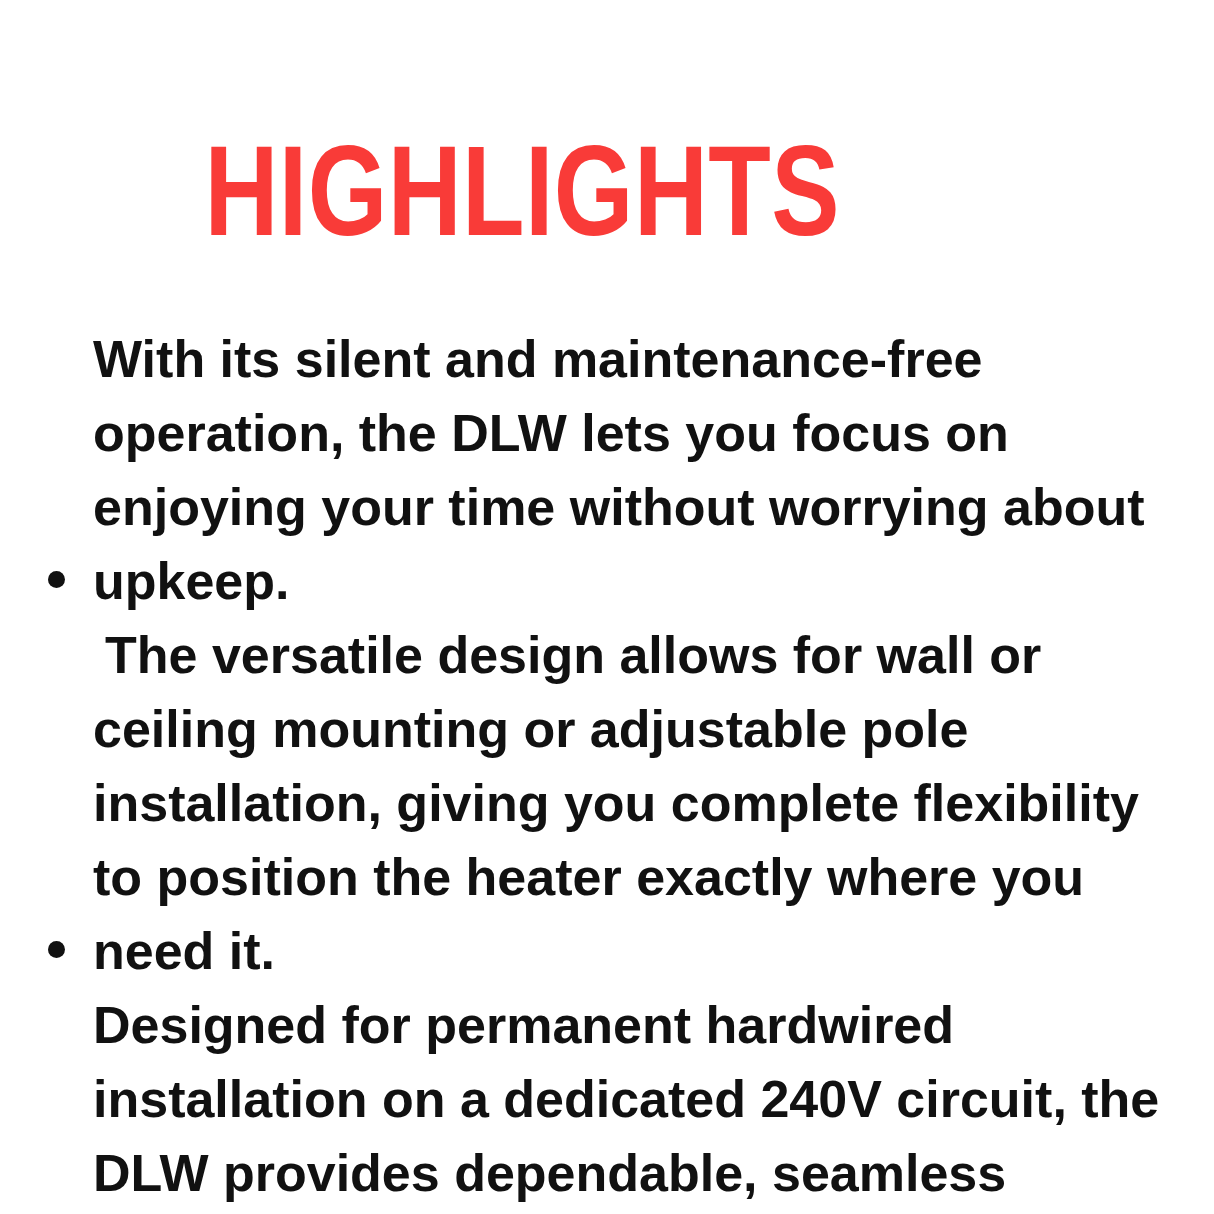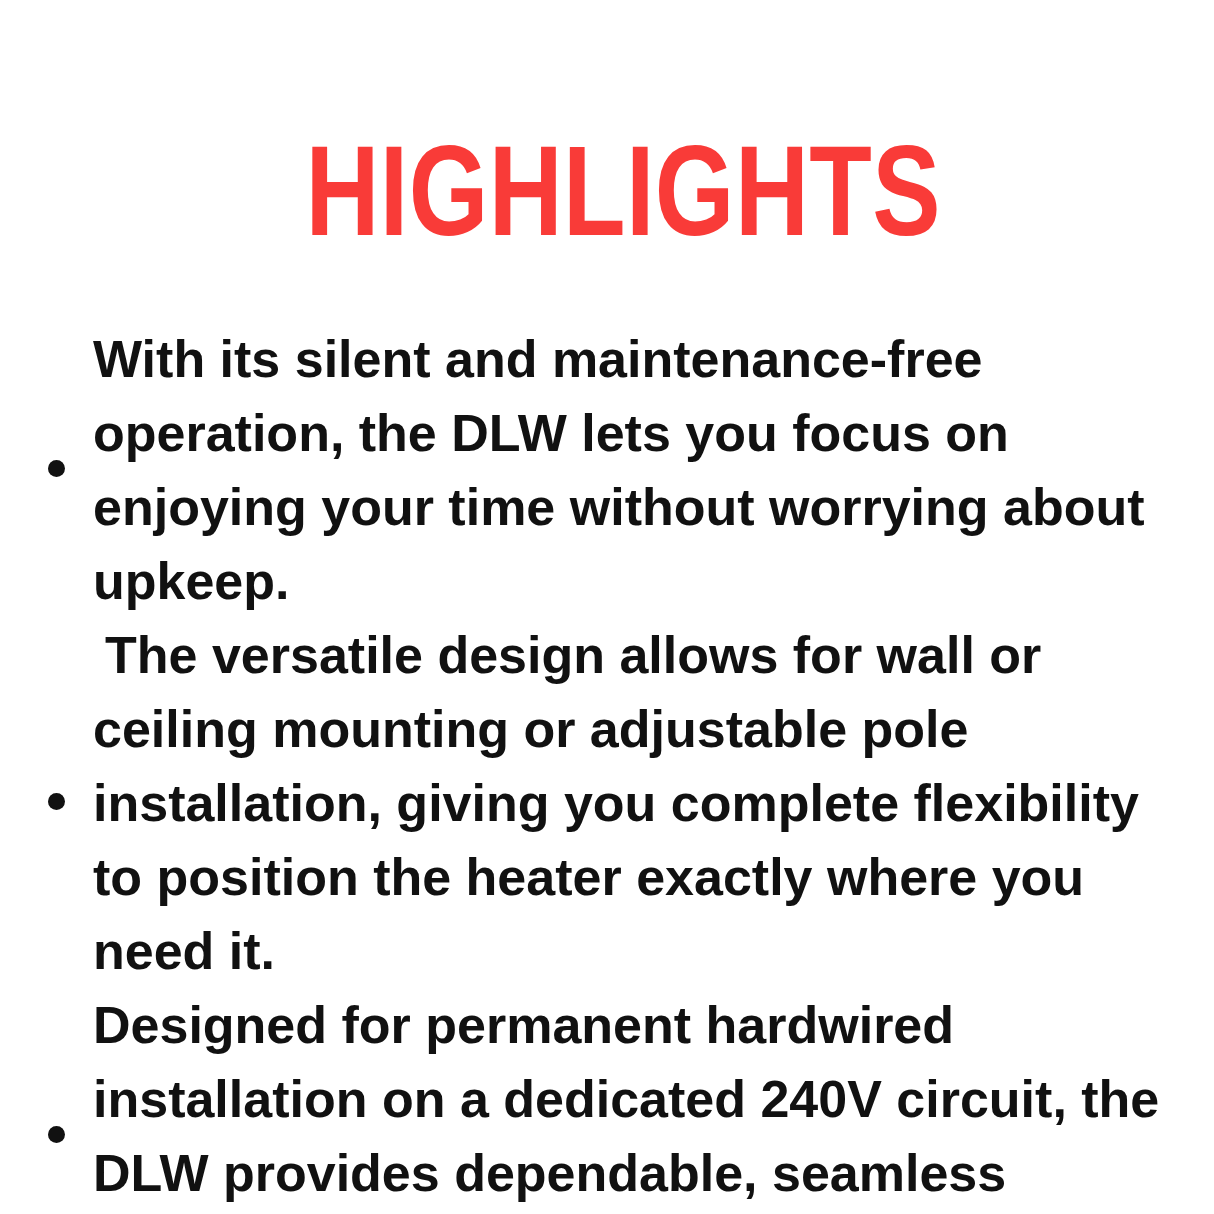--- a/index.html
+++ b/index.html
@@ -18,25 +18,25 @@
     position: relative;
     width: 1214px;
     height: 1214px;
     background: #ffffff;
     box-sizing: border-box;
   }
 
   
   #title-wrap {
     position: absolute;
-    left: 8px;
+    left: 16px;
     top: 131px;
     width: 1012px;
     height: 120px;
-    text-align: right;
+    text-align: center;
     overflow: visible;
   }
   #title {
     display: inline-block;
     font-family: "Liberation Sans", sans-serif;
     font-weight: 700;
     font-size: 128px;
     line-height: 120px;
     letter-spacing: 0.5px;
     color: #f93b38;
@@ -51,21 +51,21 @@
     left: 44px;
     top: 322px;
     width: 1150px;
     margin: 0;
     padding: 0;
     list-style: none;
   }
 
   .bullet-row {
     display: flex;
-    align-items: center;
+    align-items: flex-end;
     margin: 0 0 0 0;
     padding: 0;
   }
 
   .bullet-dot {
     flex: 0 0 auto;
     width: 49px;
     height: 74px;
     position: relative;
   }

